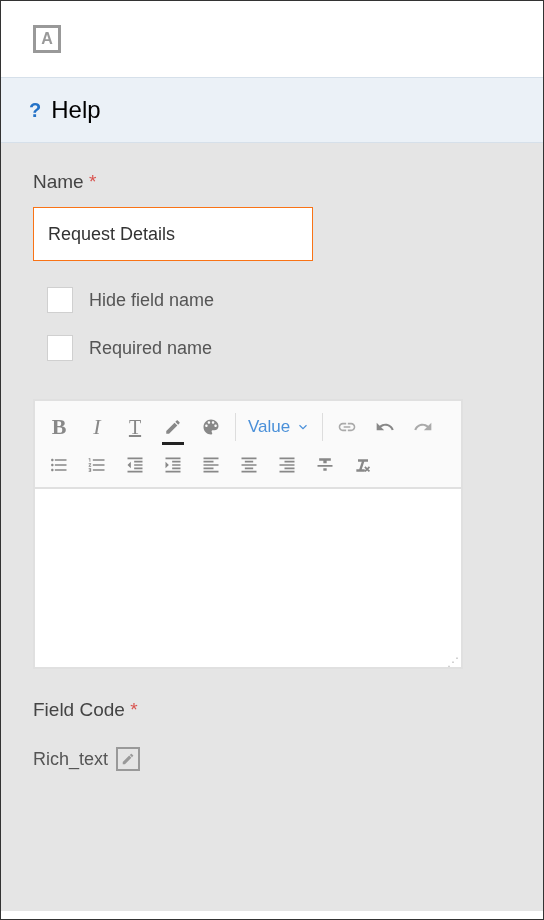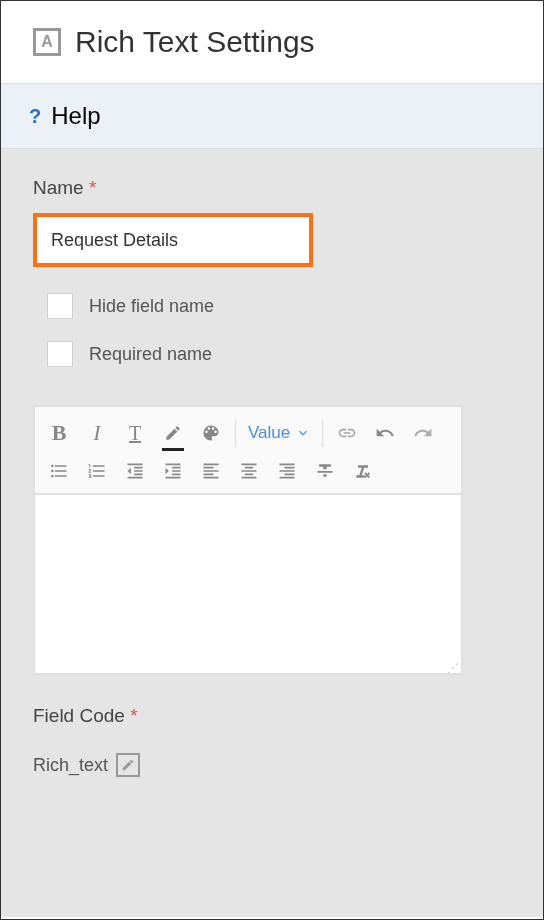--- a/index.html
+++ b/index.html
@@ -61,21 +61,21 @@
       font-size: 19px;
       color: #444;
       margin-bottom: 14px;
     }
     .required {
       color: #d9534f;
     }
     .text-input {
       width: 280px;
       height: 54px;
-      border: 4px solid #f97316;
+      border: 1px solid #f97316;
       background: #fff;
       padding: 0 14px;
       font-size: 18px;
       color: #333;
       margin-bottom: 26px;
     }
     .text-input::placeholder {
       color: #999;
     }
     .checkbox-row {
@@ -164,21 +164,20 @@
     }
     svg { display: block; }
   </style>
 </head>
 <body>
 
 <div class="header">
   <div class="header-icon">
     <span>A</span>
   </div>
-  <div class="header-title">Rich Text Settings</div>
 </div>
 
 <div class="help-bar">
   <span class="help-icon">?</span>
   <span class="help-text">Help</span>
 </div>
 
 <div class="content">
 
   <div class="field-label">

